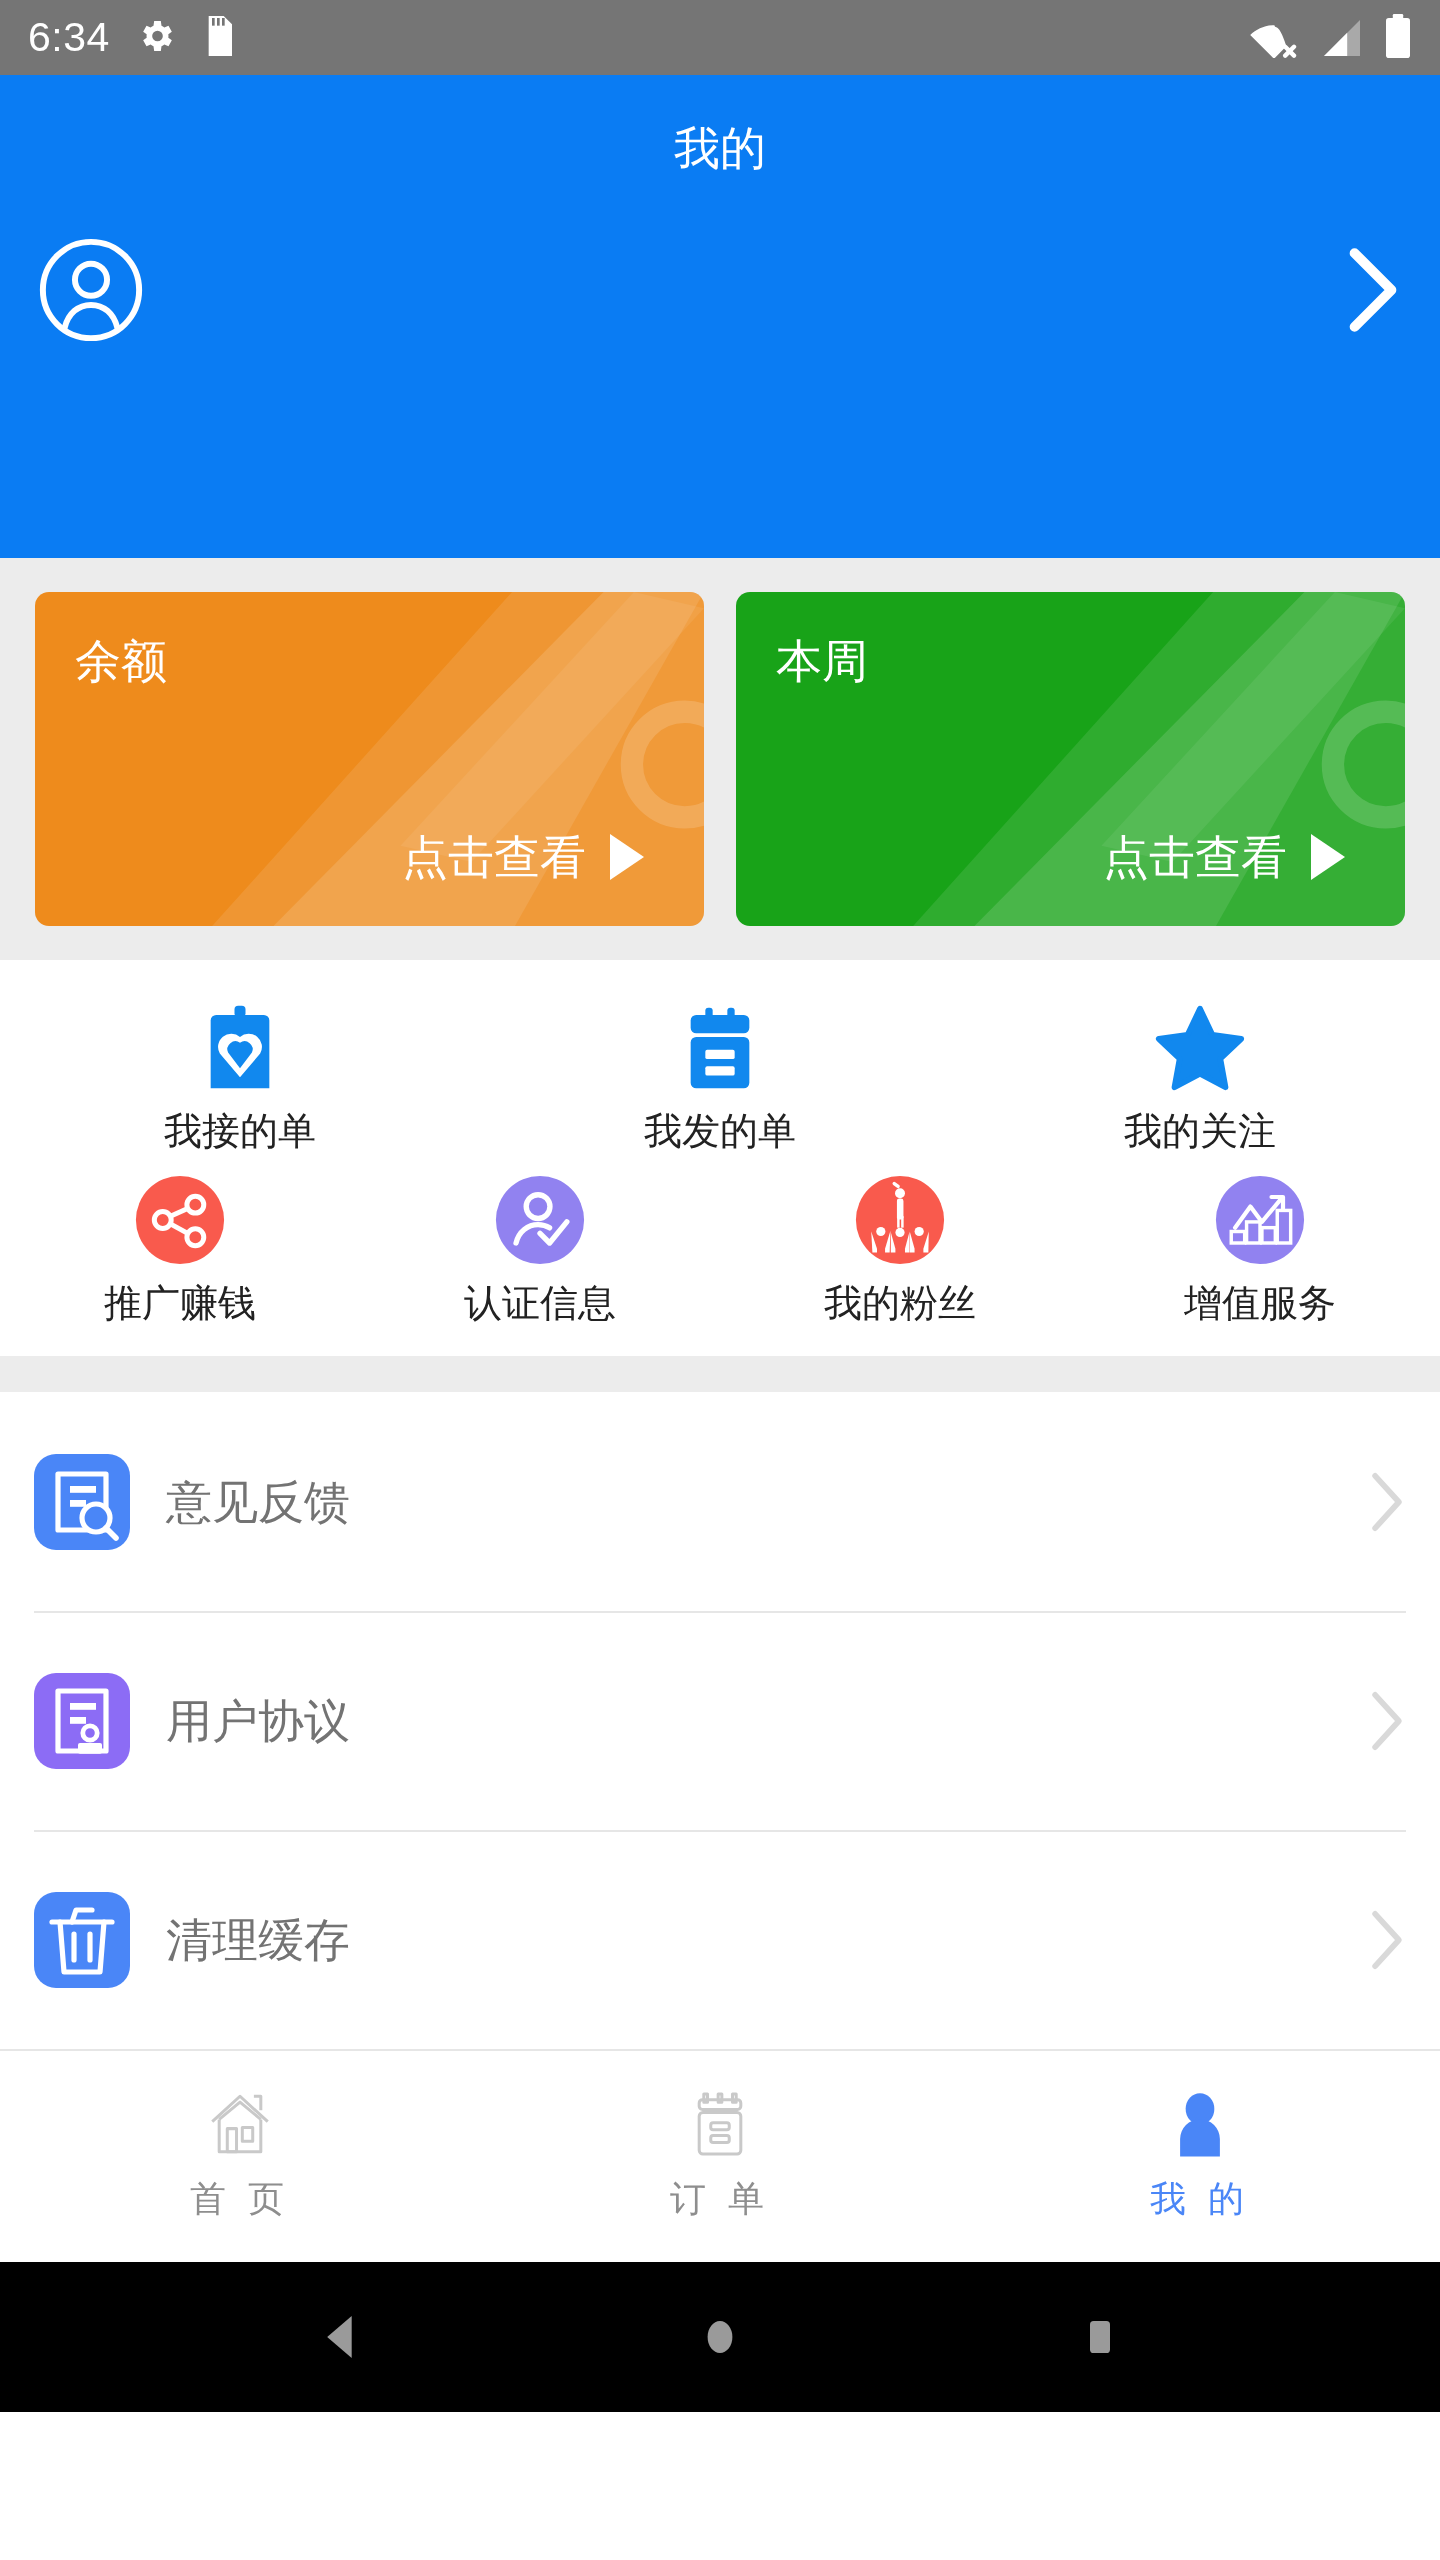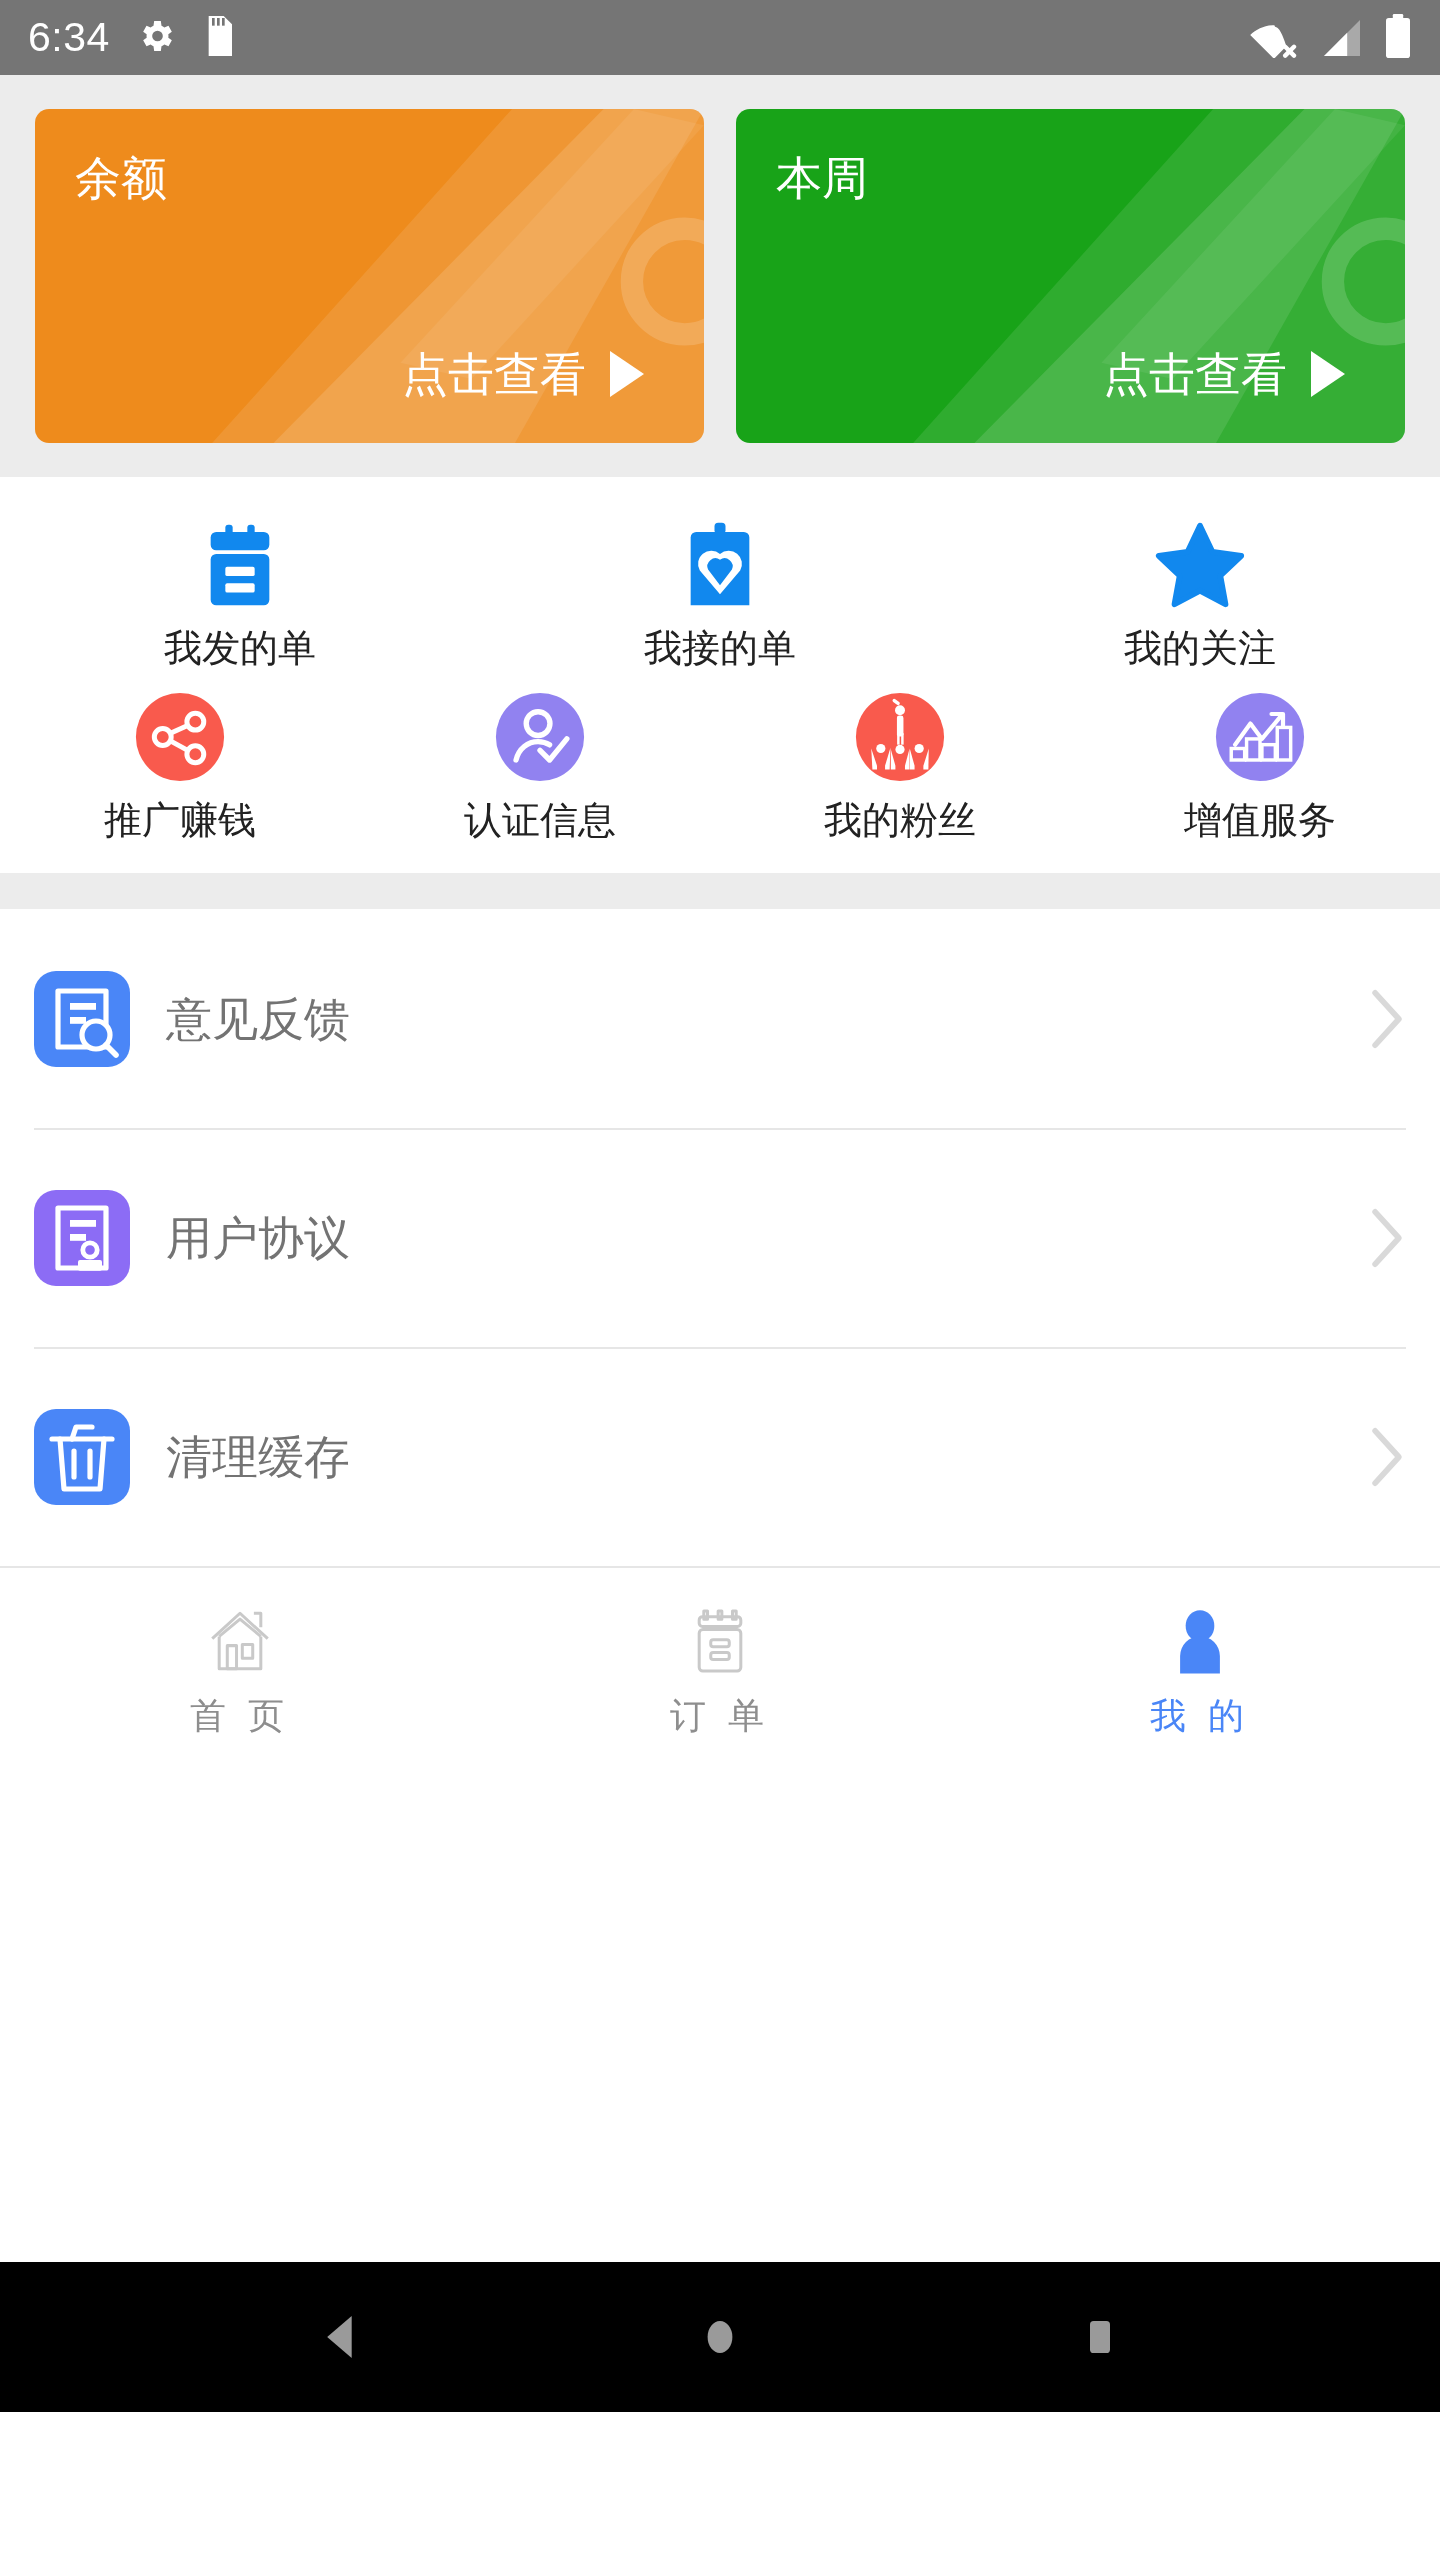--- a/index.html
+++ b/index.html
@@ -152,20 +152,38 @@
       </span>
       <span>
         <svg width="28" height="44" viewBox="0 0 14 22" fill="#fff">
           <rect x="4.4" y="0" width="5.2" height="2.4" rx="0.6"></rect>
           <rect x="1" y="2" width="12" height="20" rx="1.4"></rect>
         </svg>
       </span>
     </div>
   </div>
 
+  <div class="header">
+    <div class="header-title">我的</div>
+    <div class="profile-row">
+      <span class="avatar">
+        <svg viewBox="0 0 48 48" width="110" height="110">
+          <circle cx="24" cy="24" r="21" fill="none" stroke="#fff" stroke-width="2.6"></circle>
+          <circle cx="24" cy="19.5" r="7" fill="none" stroke="#fff" stroke-width="2.6"></circle>
+          <path d="M12.5 40.5c1.6-6.4 6-10 11.5-10s9.9 3.6 11.5 10" fill="none" stroke="#fff" stroke-width="2.6" stroke-linecap="round"></path>
+        </svg>
+      </span>
+      <span class="profile-gap"></span>
+      <span class="chev-right-big">
+        <svg viewBox="0 0 20 28" width="62" height="86">
+          <polyline points="4,2 16,14 4,26" fill="none" stroke="#fff" stroke-width="3.2" stroke-linecap="round" stroke-linejoin="round"></polyline>
+        </svg>
+      </span>
+    </div>
+  </div>
 
   <div class="cards-band">
 
     <div class="card orange">
       <svg class="card-deco" viewBox="0 0 659 334" preserveAspectRatio="none">
         <path d="M659 0 L560 0 L230 334 L659 334 Z" fill="#ffffff" opacity="0.13"></path>
         <path d="M659 0 L470 0 L170 334 L470 334 Z" fill="#ffffff" opacity="0.10"></path>
         <path d="M659 16 L590 0 L360 250 L430 266 Z" fill="#ffffff" opacity="0.07"></path>
         <circle cx="640" cy="170" r="52" fill="none" stroke="#ffffff" stroke-opacity="0.16" stroke-width="22"></circle>
       </svg>
@@ -192,41 +210,41 @@
 
   </div>
 
   <div class="grid-section">
 
     <div class="grid-row">
 
       <div class="grid-cell">
         <span class="grid-ico">
           <svg viewBox="0 0 48 48" width="88" height="88" fill="#1188ee">
+            <rect x="21" y="1" width="6" height="6" rx="2"></rect>
+            <path d="M11 6h26a3 3 0 0 1 3 3v37H8V9a3 3 0 0 1 3-3z"></path>
+            <path d="M24 40 L13 27 a7.2 7.2 0 0 1 11-9 a7.2 7.2 0 0 1 11 9 Z" fill="#fff"></path>
+            <path d="M24 35 L17.5 26.5 a4.4 4.4 0 0 1 6.5-5.4 a4.4 4.4 0 0 1 6.5 5.4 Z" fill="#1188ee"></path>
+          </svg>
+        </span>
+        <span class="grid-label">我接的单</span>
+      </div>
+
+      <div class="grid-cell">
+        <span class="grid-ico">
+          <svg viewBox="0 0 48 48" width="88" height="88" fill="#1188ee">
             <rect x="16" y="2" width="4" height="8" rx="1.6"></rect>
             <rect x="28" y="2" width="4" height="8" rx="1.6"></rect>
             <rect x="8" y="6" width="32" height="10" rx="3"></rect>
             <rect x="8" y="18" width="32" height="28" rx="3"></rect>
             <rect x="16" y="25" width="16" height="5" rx="1" fill="#fff"></rect>
             <rect x="16" y="34" width="16" height="5" rx="1" fill="#fff"></rect>
           </svg>
         </span>
         <span class="grid-label">我发的单</span>
-      </div>
-
-      <div class="grid-cell">
-        <span class="grid-ico">
-          <svg viewBox="0 0 48 48" width="88" height="88" fill="#1188ee">
-            <rect x="21" y="1" width="6" height="6" rx="2"></rect>
-            <path d="M11 6h26a3 3 0 0 1 3 3v37H8V9a3 3 0 0 1 3-3z"></path>
-            <path d="M24 40 L13 27 a7.2 7.2 0 0 1 11-9 a7.2 7.2 0 0 1 11 9 Z" fill="#fff"></path>
-            <path d="M24 35 L17.5 26.5 a4.4 4.4 0 0 1 6.5-5.4 a4.4 4.4 0 0 1 6.5 5.4 Z" fill="#1188ee"></path>
-          </svg>
-        </span>
-        <span class="grid-label">我接的单</span>
       </div>
 
       <div class="grid-cell">
         <span class="grid-ico">
           <svg viewBox="0 0 48 48" width="92" height="92" fill="#1188ee">
             <path d="M24 3.5 L30.5 17.2 L45.5 19.2 L34.6 29.6 L37.3 44.5 L24 37.4 L10.7 44.5 L13.4 29.6 L2.5 19.2 L17.5 17.2 Z" stroke="#1188ee" stroke-width="3" stroke-linejoin="round"></path>
           </svg>
         </span>
         <span class="grid-label">我的关注</span>
       </div>

